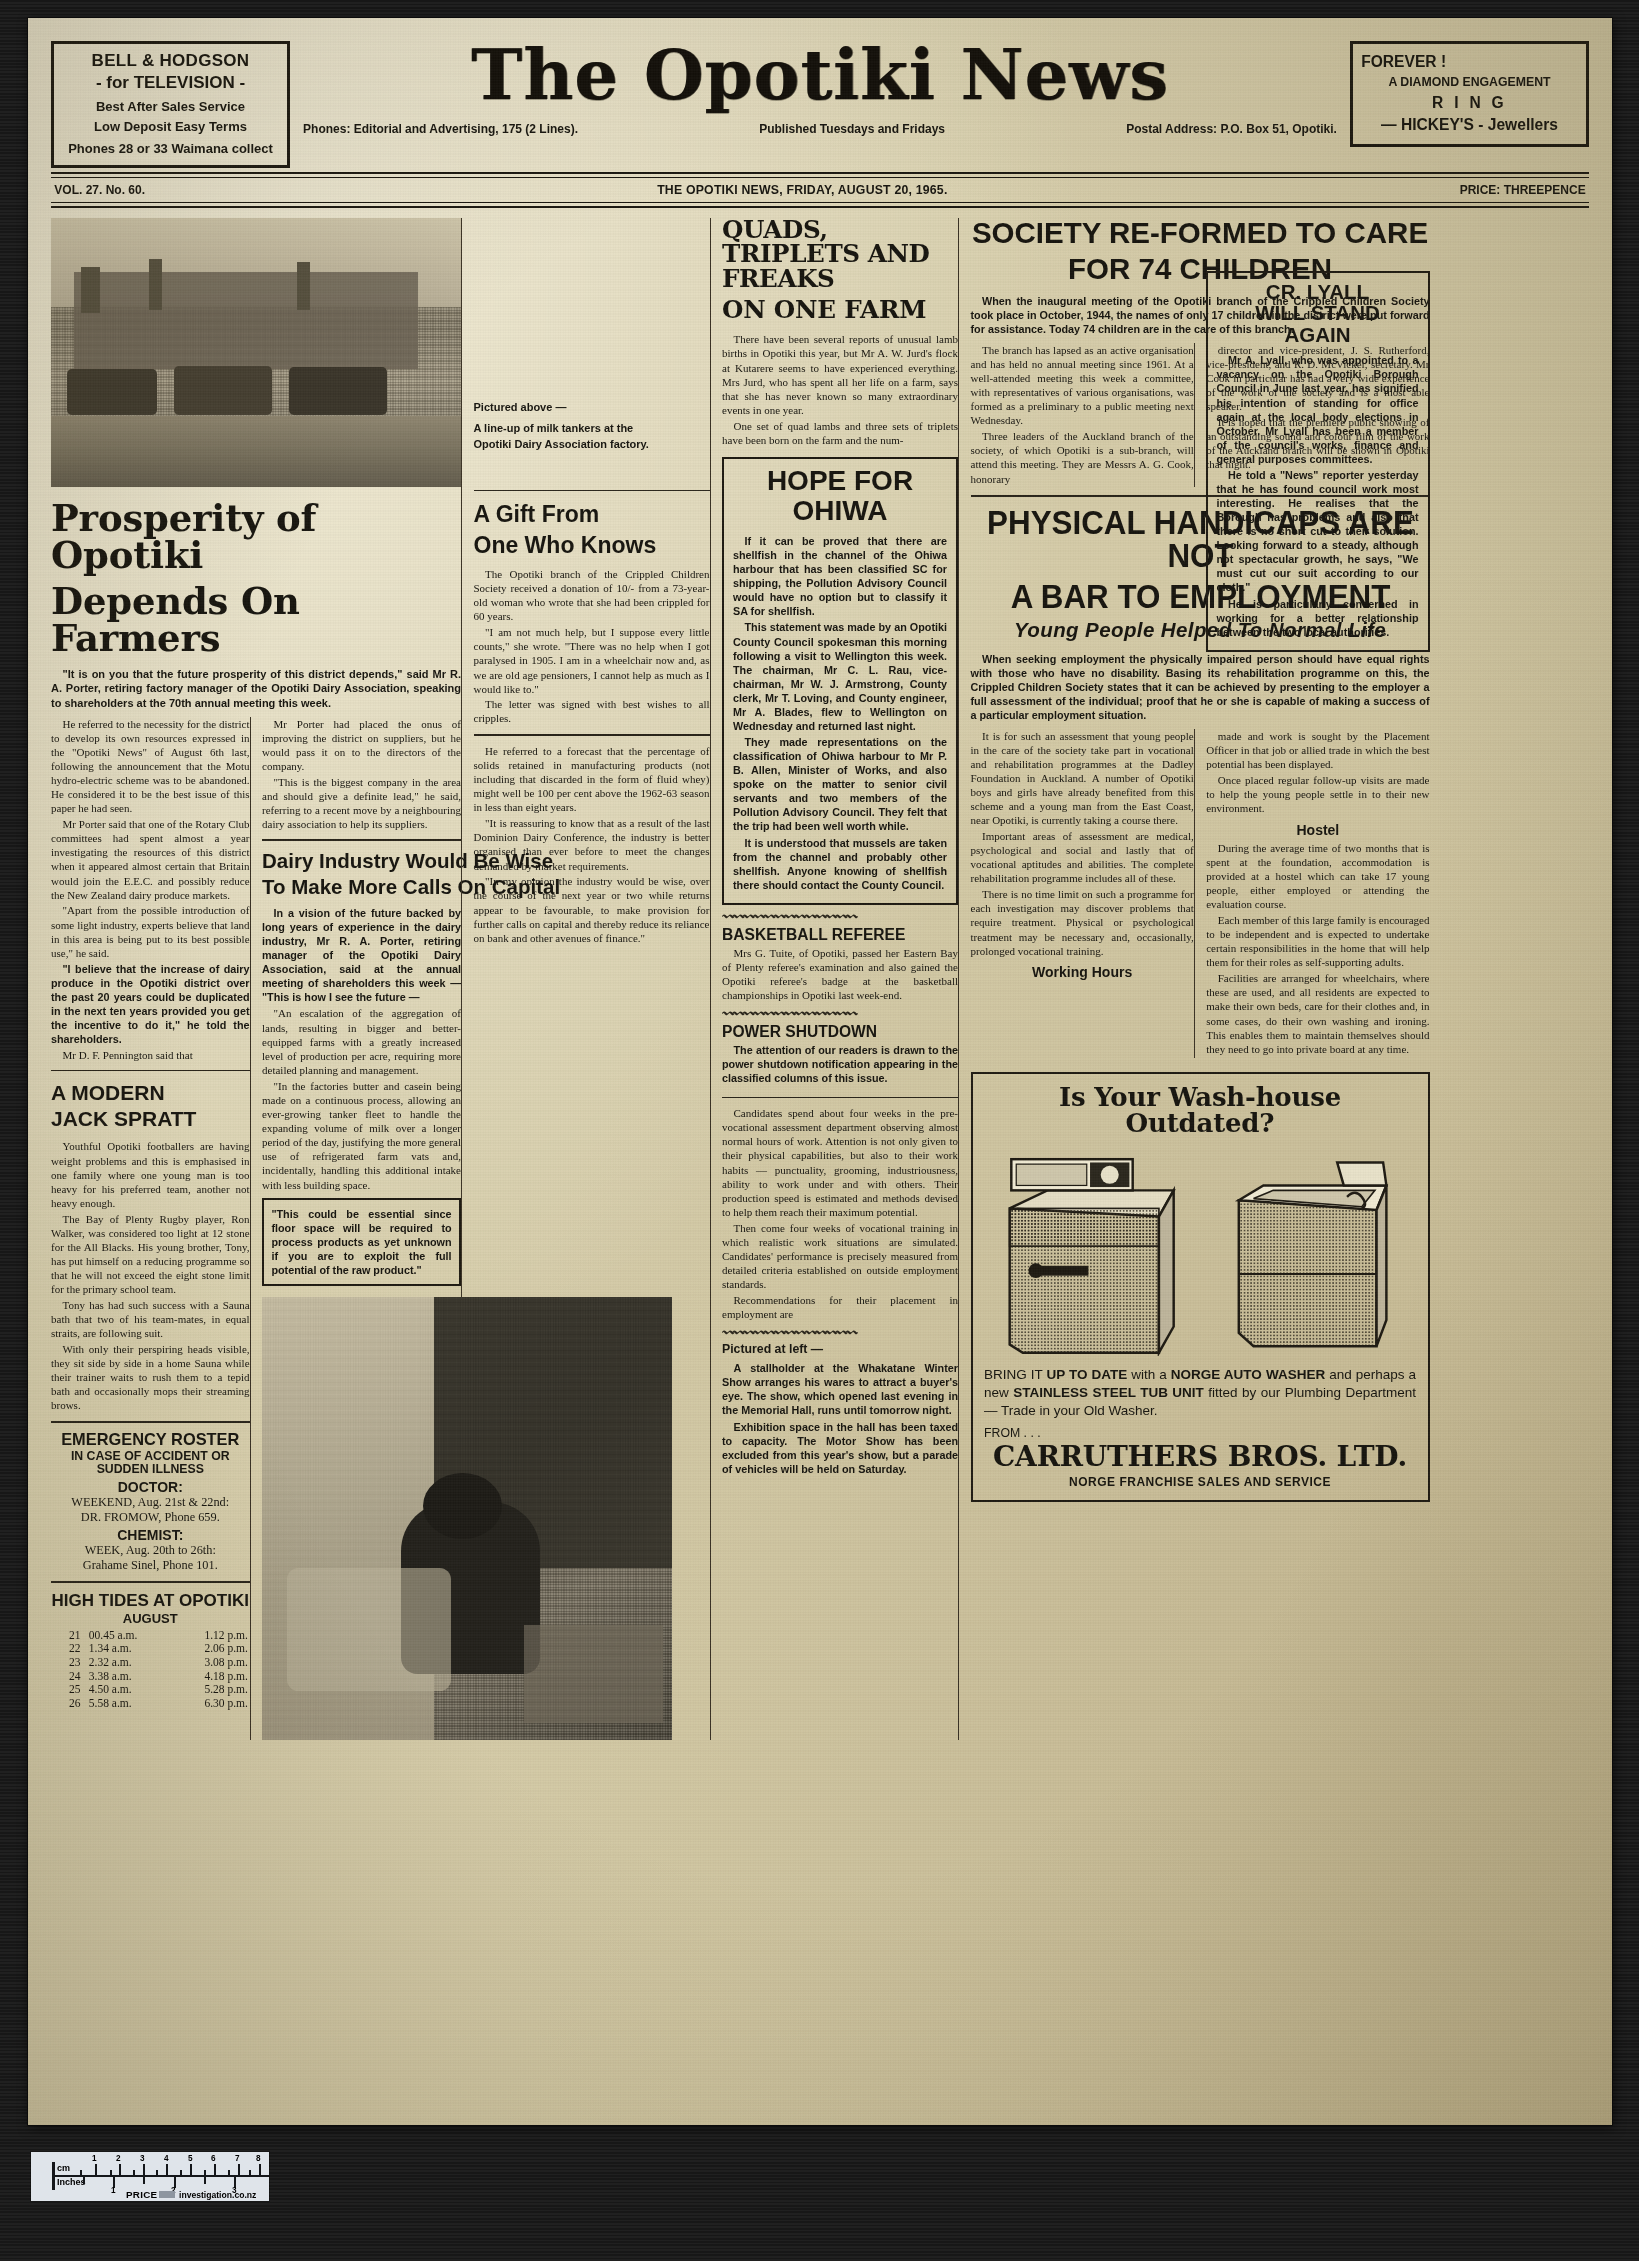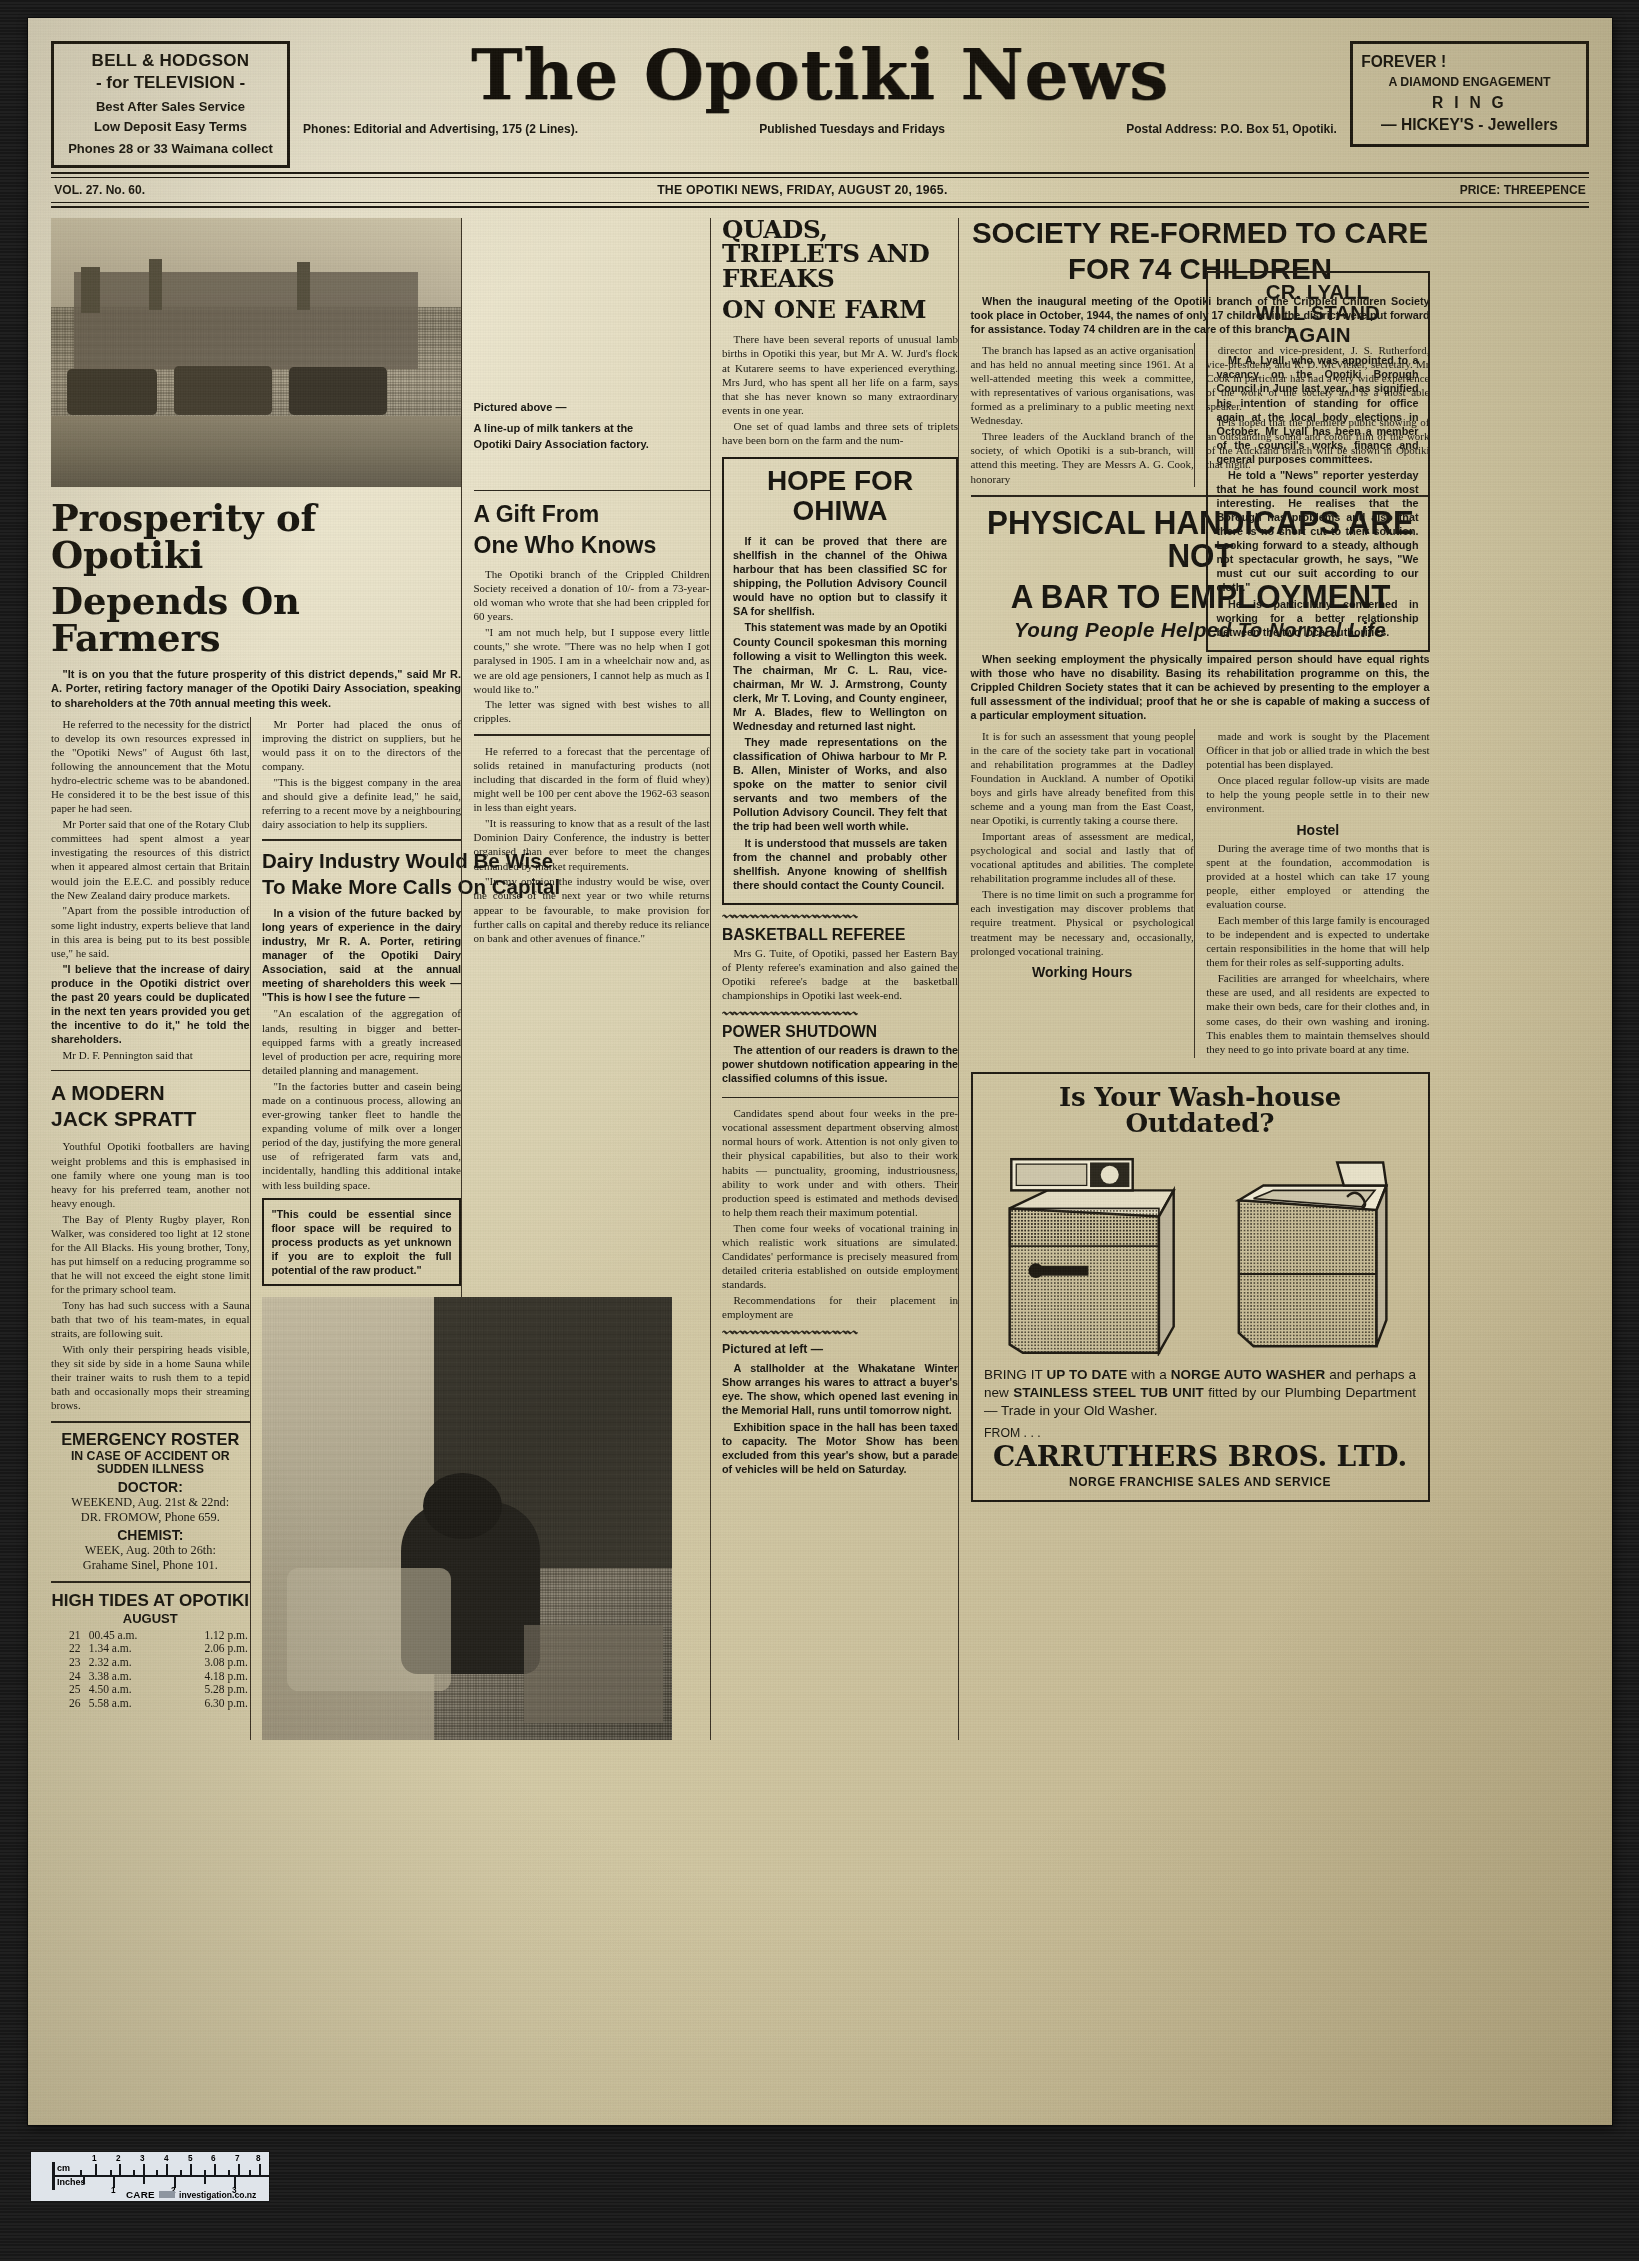--- a/index.html
+++ b/index.html
@@ -491,17 +491,17 @@
   <div class="tick" style="left:52px;top:24.6px;width:1.6px;height:7.4px;"></div>
   <div class="tick" style="left:82px;top:24.6px;width:2px;height:11.5px;"></div>
   <div class="rtext" style="left:80px;top:34px;font-size:8.2px;">1</div>
   <div class="tick" style="left:112px;top:24.6px;width:1.6px;height:7.4px;"></div>
   <div class="tick" style="left:143px;top:24.6px;width:2px;height:11.5px;"></div>
   <div class="rtext" style="left:140px;top:34px;font-size:8.2px;">2</div>
   <div class="tick" style="left:173px;top:24.6px;width:1.6px;height:7.4px;"></div>
   <div class="tick" style="left:203px;top:24.6px;width:2px;height:11.5px;"></div>
   <div class="rtext" style="left:201px;top:34px;font-size:8.2px;">3</div>
 
-  <div class="rtext" style="left:95px;top:37px;font-size:9.8px;letter-spacing:0.3px;">CARE</div>
+  <div class="rtext" style="left:95px;top:37px;font-size:9.8px;letter-spacing:0.3px;">PRICE</div>
   <div class="rtext" style="left:148px;top:38px;font-size:8.6px;font-weight:bold;">investigation.co.nz</div>
   <div class="tick" style="left:128px;top:39px;width:16.4px;height:7.4px;background:#8e96a0;"></div>
 </div>
 
 
 </body></html>

